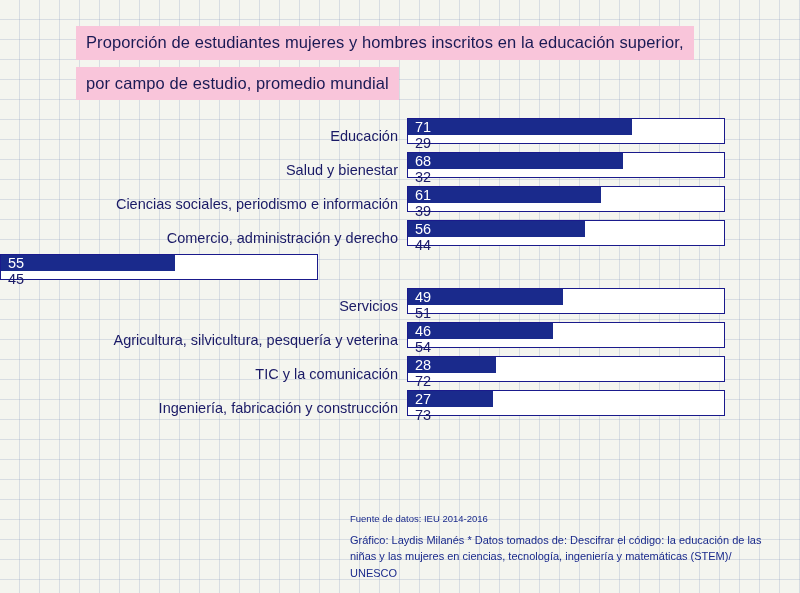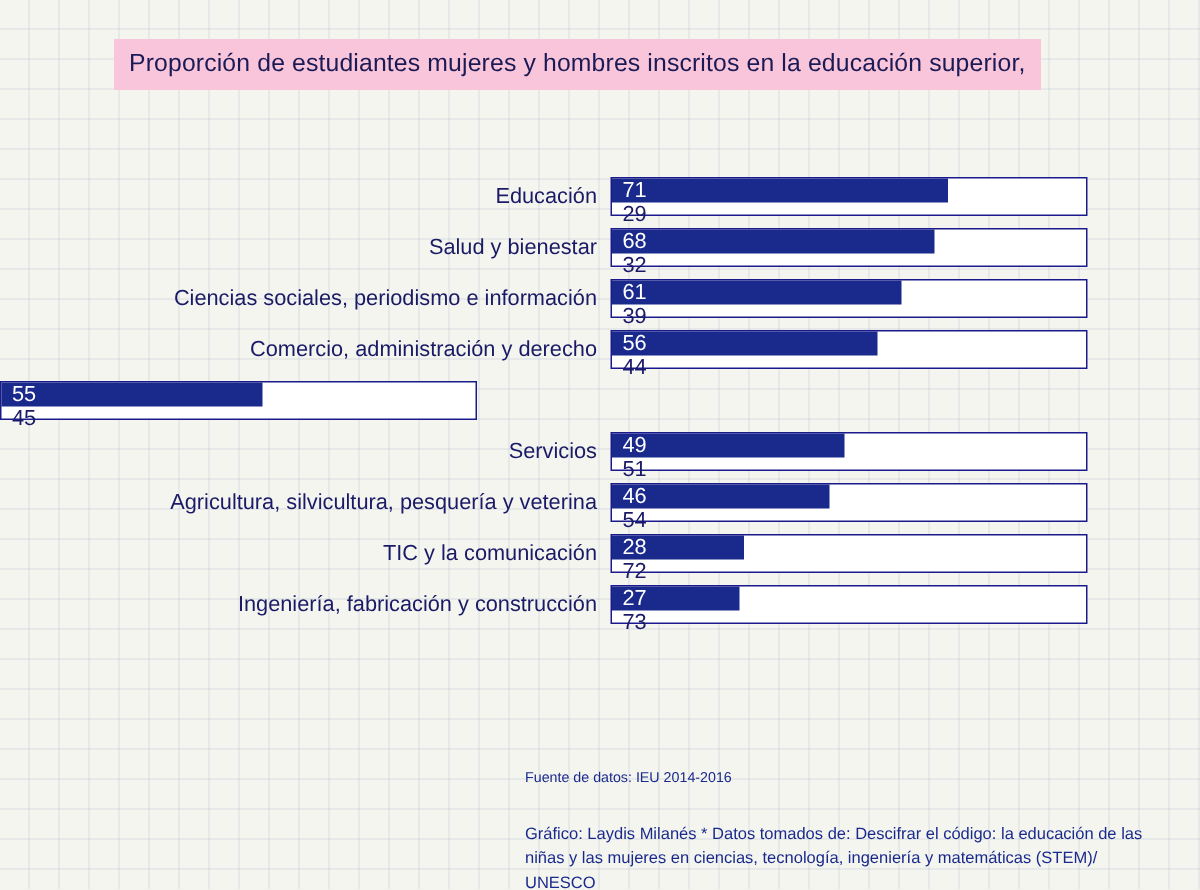--- a/index.html
+++ b/index.html
@@ -50,21 +50,21 @@
 
   
   #chart {
     position: absolute;
     left: 0px;
     top: 118px;
     width: 800px;
   }
   .row {
     display: flex;
-    align-items: center;
+    align-items: flex-end;
     height: 26px;
     margin-bottom: 8px;
   }
   .row-label {
     width: 407px;
     text-align: right;
     padding-right: 9px;
     box-sizing: border-box;
     color: #1a1a66;
     font-size: 14.5px;
@@ -108,37 +108,38 @@
   #footer {
     position: absolute;
     left: 350px;
     top: 512px;
     width: 420px;
     color: #1a2a8c;
   }
   .src-line {
     font-size: 9.5px;
     line-height: 1.45;
-    margin-bottom: 22px;
+    margin-bottom: 6px;
   }
   .credit-line {
     font-size: 11px;
     line-height: 1.5;
   }
 </style>
 </head>
 <body>
 
 <div id="grid-bg"></div>
 
 <div id="page">
 
   <div class="title-wrap">
     <div class="title-line">Proporción de estudiantes mujeres y hombres inscritos en la educación superior,</div>
     <br>
+    <div class="title-line">por campo de estudio, promedio mundial</div>
   </div>
 
   <div id="chart">
       <div class="row">
         <div class="row-label">Educación</div>
         <div class="bar-area">
           <div class="bar-female" style="width: 71%;">
             <span class="val val-female">71</span>
           </div>
           <div class="bar-male">

